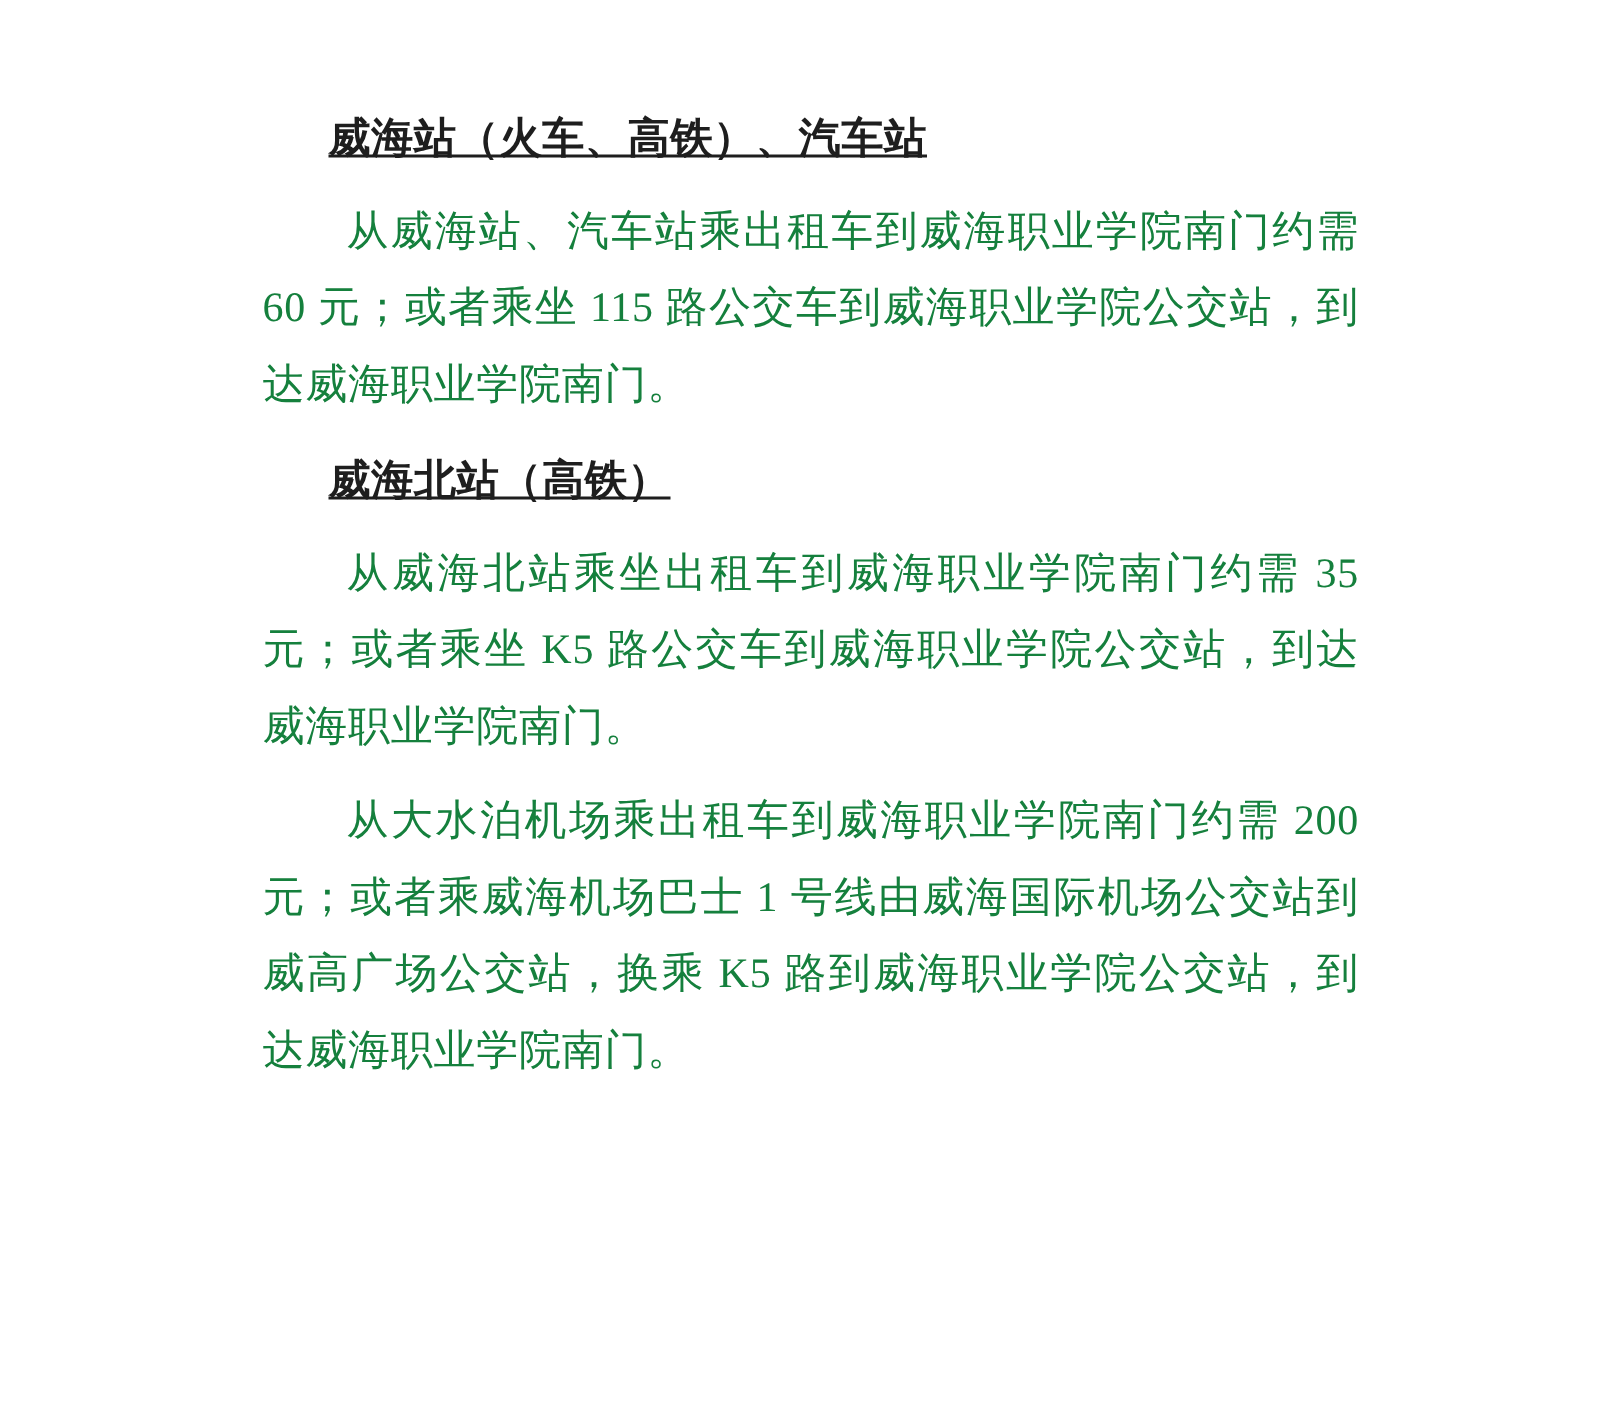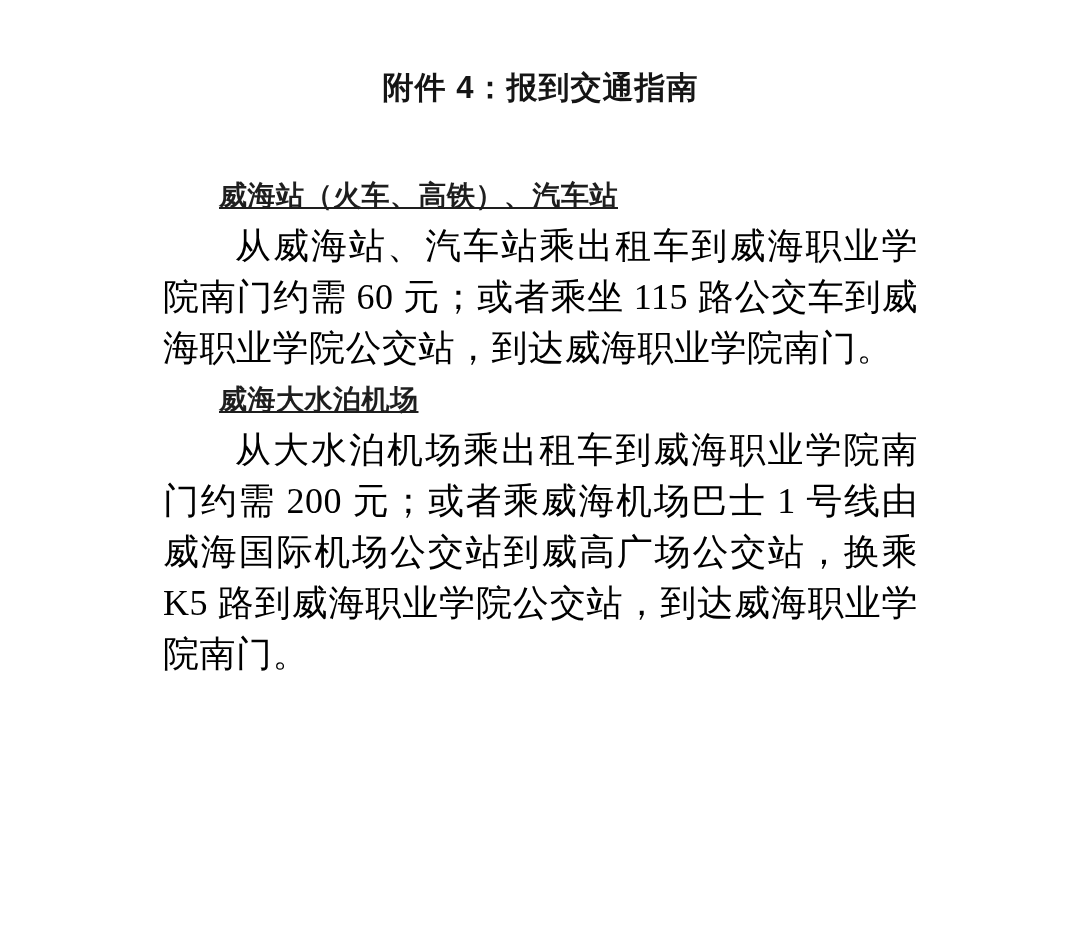--- a/index.html
+++ b/index.html
@@ -36,41 +36,43 @@
     font-family: "Liberation Sans", sans-serif;
     font-size: 28px;
     font-weight: bold;
     color: #1e1e1e;
     line-height: 51px;
     text-indent: 2em;
     letter-spacing: 0.5px;
     text-decoration: underline;
   }
   .sec-body {
-    margin: 0;
-    font-size: 36px;
+    margin: 12px;
+    font-size: 28px;
     line-height: 51px;
     text-indent: 2em;
     text-align: justify;
     text-justify: inter-ideograph;
-    color: #000000;
+    color: #15803d;
     letter-spacing: 0.5px;
   }
 </style>
 </head>
 <body>
 
 <div class="page">
 
-  <h1 class="doc-title">附件 4：报到交通指南</h1>
 
   <section class="doc-section">
     <h2 class="sec-heading">威海站（火车、高铁）、汽车站</h2>
     <p class="sec-body">从威海站、汽车站乘出租车到威海职业学院南门约需 60 元；或者乘坐 115 路公交车到威海职业学院公交站，到达威海职业学院南门。</p>
   </section>
 
+  <section class="doc-section">
+    <h2 class="sec-heading">威海北站（高铁）</h2>
+    <p class="sec-body">从威海北站乘坐出租车到威海职业学院南门约需 35 元；或者乘坐 K5 路公交车到威海职业学院公交站，到达威海职业学院南门。</p>
+  </section>
 
   <section class="doc-section">
-    <h2 class="sec-heading">威海大水泊机场</h2>
     <p class="sec-body">从大水泊机场乘出租车到威海职业学院南门约需 200 元；或者乘威海机场巴士 1 号线由威海国际机场公交站到威高广场公交站，换乘 K5 路到威海职业学院公交站，到达威海职业学院南门。</p>
   </section>
 
 </div>
 
 </body></html>

